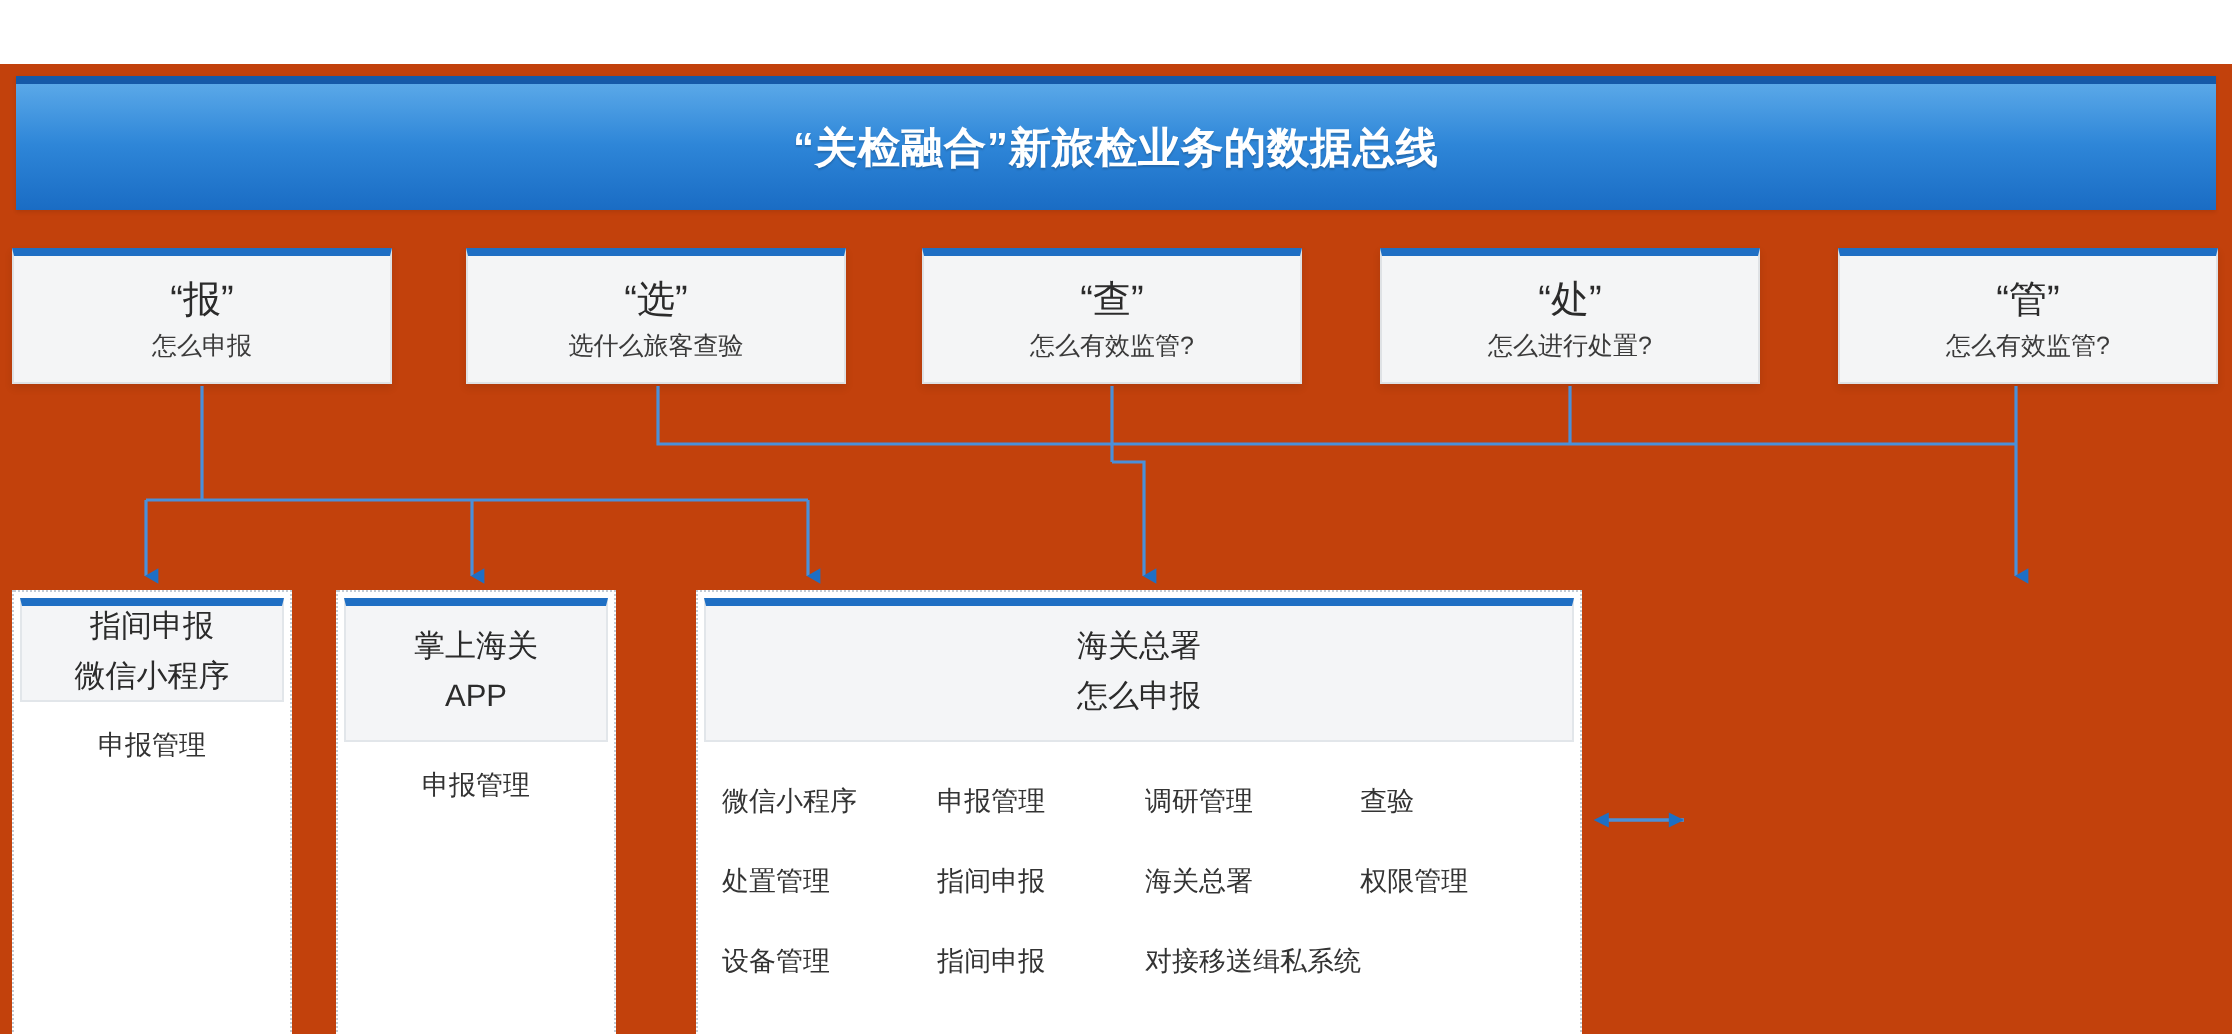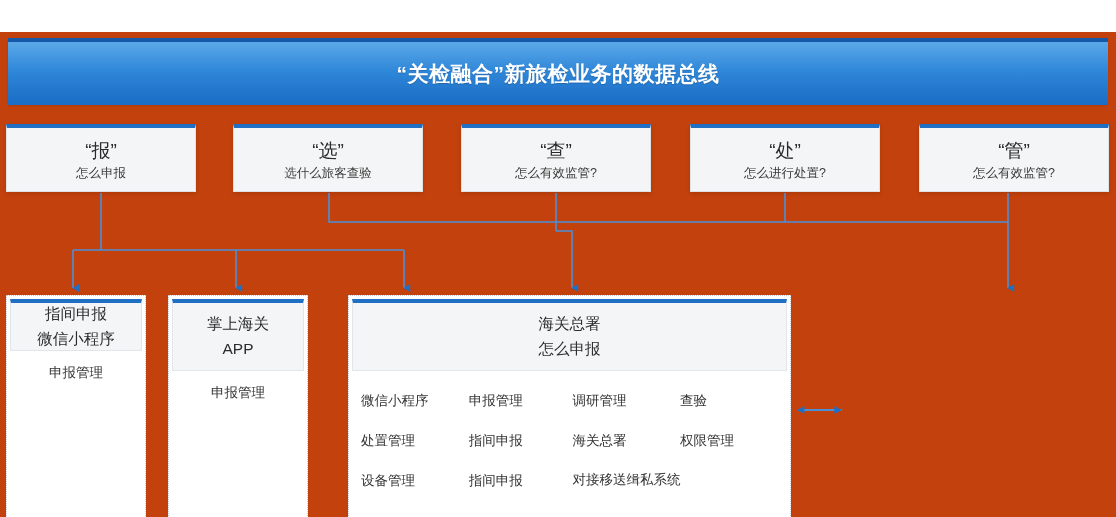--- a/index.html
+++ b/index.html
@@ -68,21 +68,21 @@
   .narrow .sysbox-body { padding-top: 14px; }
   .narrow .row { justify-content: center; }
 
   
   .gridbox .row { margin-bottom: 24px; }
   .gridbox .row:last-child { margin-bottom: 0; }
   .gridbox .c1 { width: 110px; }
   .gridbox .c2 { width: 106px; }
   .gridbox .c3 { width: 110px; }
   .gridbox .c4 { width: 100px; }
-  .gridbox .wide { width: 210px; font-family: Liberation Mono, monospace; }
+  .gridbox .wide { width: 210px; }
 
   
   .rightbox .row { margin-bottom: 24px; }
   .rightbox .row:last-child { margin-bottom: 0; }
   .rightbox .r1 { width: 140px; }
   .rightbox .r2 { width: 90px; }
 </style>
 </head>
 <body>
 

